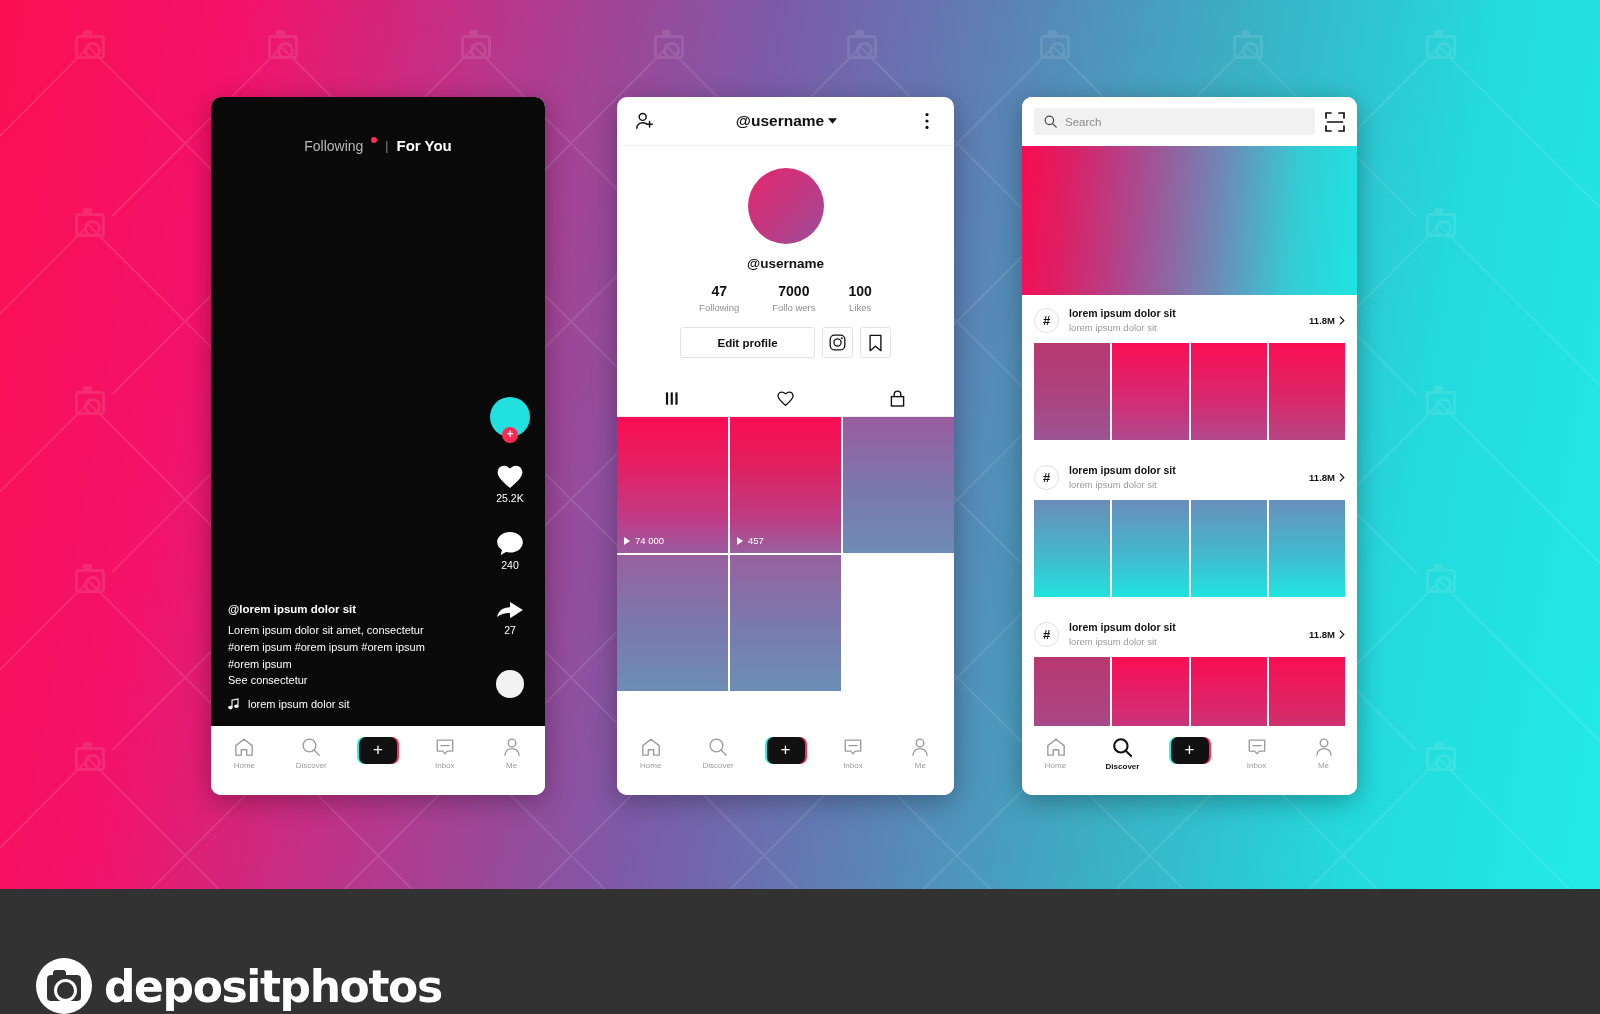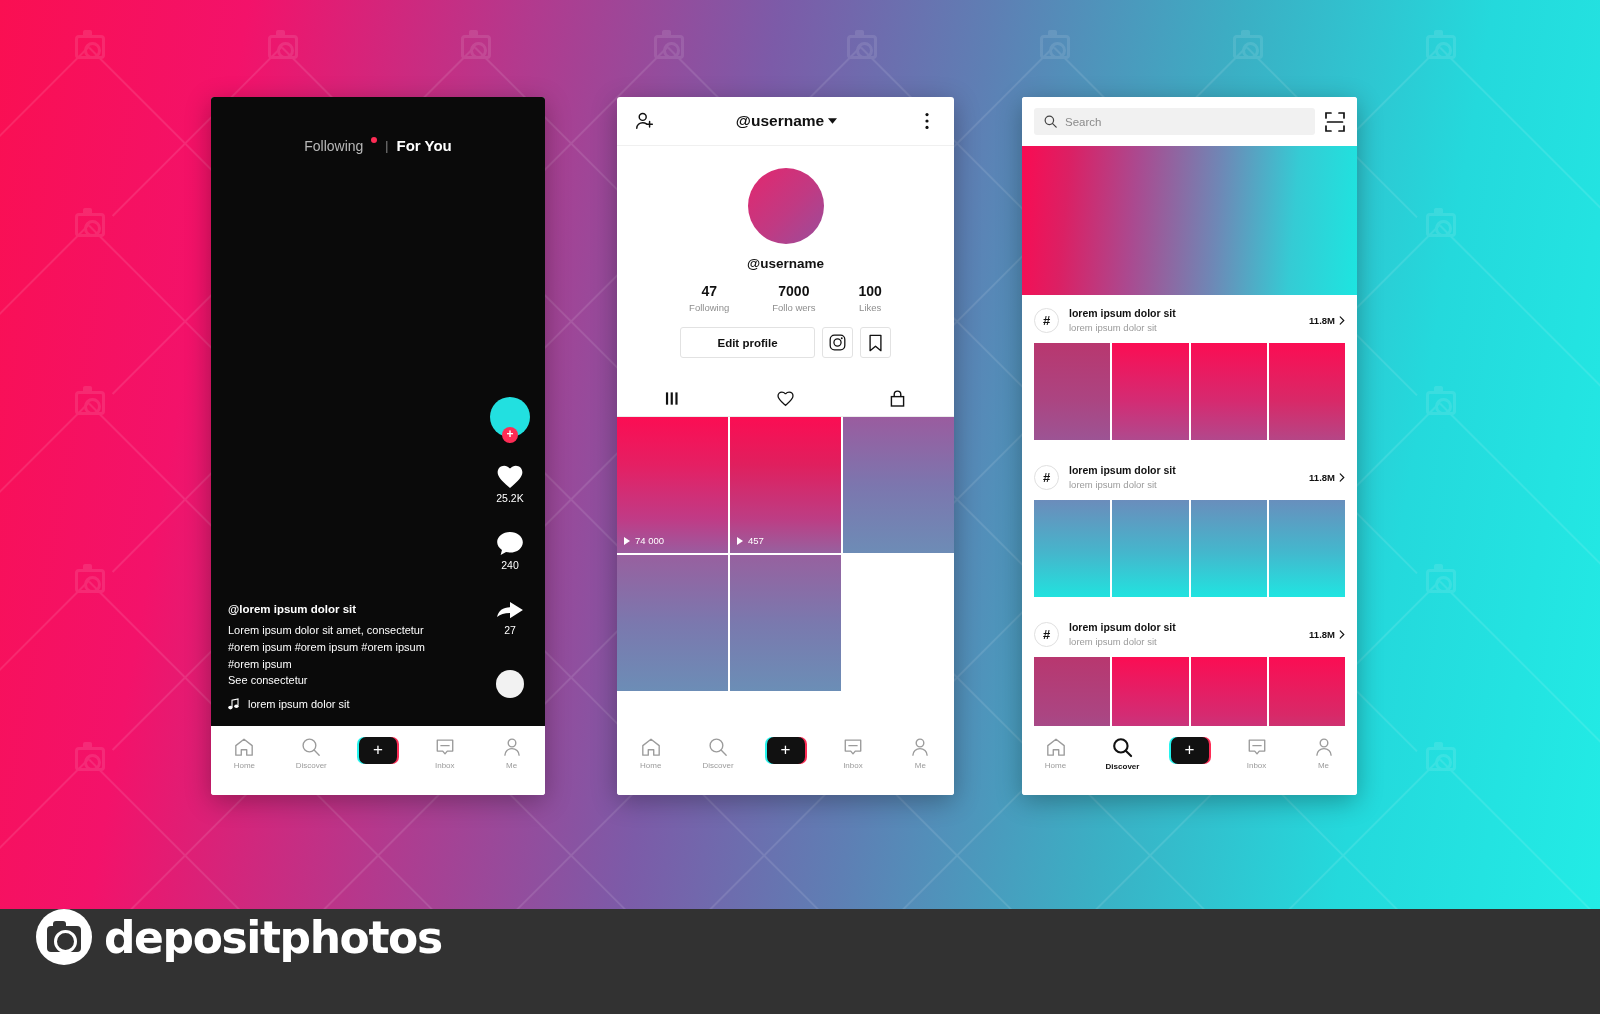--- a/index.html
+++ b/index.html
@@ -11,33 +11,33 @@
   }
 
   
   .wm-layer{position:absolute;inset:0;pointer-events:none;overflow:hidden;opacity:.10;}
   .wm-cam{position:absolute;width:30px;height:24px;border:3px solid #fff;border-radius:4px;}
   .wm-cam:before{content:"";position:absolute;width:11px;height:11px;border:3px solid #fff;border-radius:50%;left:6px;top:4px;}
   .wm-cam:after{content:"";position:absolute;width:9px;height:5px;background:#fff;top:-8px;left:5px;border-radius:2px 2px 0 0;}
   .wm-line{position:absolute;height:1.5px;background:#fff;transform-origin:0 0;}
 
   
-  .footer{position:absolute;left:0;bottom:0;width:1600px;height:105px;background:#323232;display:flex;align-items:flex-start;z-index:50;}
+  .footer{position:absolute;left:0;bottom:0;width:1600px;height:125px;background:#323232;display:flex;align-items:flex-end;z-index:50;}
   .dp-logo{display:flex;align-items:center;margin-left:36px;}
   .dp-badge{width:56px;height:56px;border-radius:50%;background:#fff;position:relative;}
   .dp-badge .c-body{position:absolute;width:34px;height:26px;background:#323232;border-radius:4px;left:11px;top:17px;}
   .dp-badge .c-body:before{content:"";position:absolute;width:17px;height:17px;border:3.5px solid #fff;border-radius:50%;left:7px;top:4px;}
   .dp-badge .c-top{position:absolute;width:13px;height:6px;background:#323232;border-radius:3px 3px 0 0;left:17px;top:12px;}
   .dp-word{color:#fff;font-size:44px;font-weight:700;letter-spacing:-1.4px;margin-left:12px;font-family:"DejaVu Sans",sans-serif;}
   .footer-right{margin-left:auto;display:flex;align-items:center;gap:26px;margin-right:40px;}
   .footer-right span{color:#e9e9e9;font-size:20px;}
   .f-div{width:1px;height:34px;background:#6a6a6a;}
 
   
-  .phone{position:absolute;background:#fff;border-radius:3px;box-shadow:0 6px 26px rgba(0,0,0,.30);overflow:hidden;}
+  .phone{position:absolute;background:#fff;border-radius:10px;box-shadow:0 6px 26px rgba(0,0,0,.30);overflow:hidden;}
   #phone1{left:211px;top:97px;width:334px;height:698px;}
   #phone2{left:617px;top:97px;width:337px;height:698px;}
   #phone3{left:1022px;top:97px;width:335px;height:698px;}
 
   
   .feed{position:absolute;left:0;top:0;width:100%;height:629px;background:#0a0a0a;overflow:hidden;}
   .feed-tabs{position:absolute;top:40px;left:0;width:100%;display:flex;justify-content:center;align-items:center;gap:8px;z-index:3;}
   .tab-following{color:#b9b9b9;font-size:14px;}
   .tab-dot{width:6px;height:6px;border-radius:50%;background:#FE2C55;margin-bottom:11px;}
   .tab-sep{color:#8a8a8a;font-size:12px;}
@@ -65,21 +65,21 @@
   .create-btn{position:relative;width:42px;height:27px;}
   .create-btn .cy{position:absolute;left:0;top:0;width:38px;height:27px;background:#25F4EE;border-radius:7px;}
   .create-btn .pk{position:absolute;left:4px;top:0;width:38px;height:27px;background:#FE2C55;border-radius:7px;}
   .create-btn .bk{position:absolute;left:2px;top:0;width:38px;height:27px;background:#111;border-radius:7px;color:#fff;font-size:17px;line-height:25px;text-align:center;}
 
   
   .p2-head{height:49px;display:flex;align-items:center;padding:0 17px;border-bottom:1px solid #f0f0f0;}
   .p2-title{flex:1;text-align:center;font-size:15.5px;font-weight:700;color:#111;display:flex;align-items:center;justify-content:center;gap:4px;}
   .p2-av{width:76px;height:76px;border-radius:50%;margin:22px auto 0;background:linear-gradient(135deg,#E3276E 0%,#C03A83 55%,#9A4D9B 100%);}
   .p2-name{text-align:center;font-size:13.5px;font-weight:700;color:#111;margin-top:12px;}
-  .p2-stats{display:flex;justify-content:center;gap:43px;margin-top:12px;}
+  .p2-stats{display:flex;justify-content:center;gap:33px;margin-top:12px;}
   .p2-stat{text-align:center;}
   .p2-num{font-size:14px;font-weight:700;color:#111;}
   .p2-lbl{font-size:9.5px;color:#8e8e8e;margin-top:3px;}
   .p2-actions{display:flex;justify-content:center;gap:7px;margin-top:14px;}
   .p2-edit{width:135px;height:31px;border:1px solid #e2e2e2;border-radius:3px;display:flex;align-items:center;justify-content:center;font-size:11.5px;font-weight:700;color:#111;}
   .p2-sq{width:31px;height:31px;border:1px solid #e2e2e2;border-radius:3px;display:flex;align-items:center;justify-content:center;}
   .p2-tabs{display:flex;margin-top:32px;border-bottom:1px solid #ececec;}
   .p2-tab{flex:1;display:flex;align-items:center;justify-content:center;padding-bottom:9px;}
   .p2-grid{display:grid;grid-template-columns:repeat(3,1fr);gap:2px;background:#fff;}
   .p2-cell{position:relative;height:136px;}

